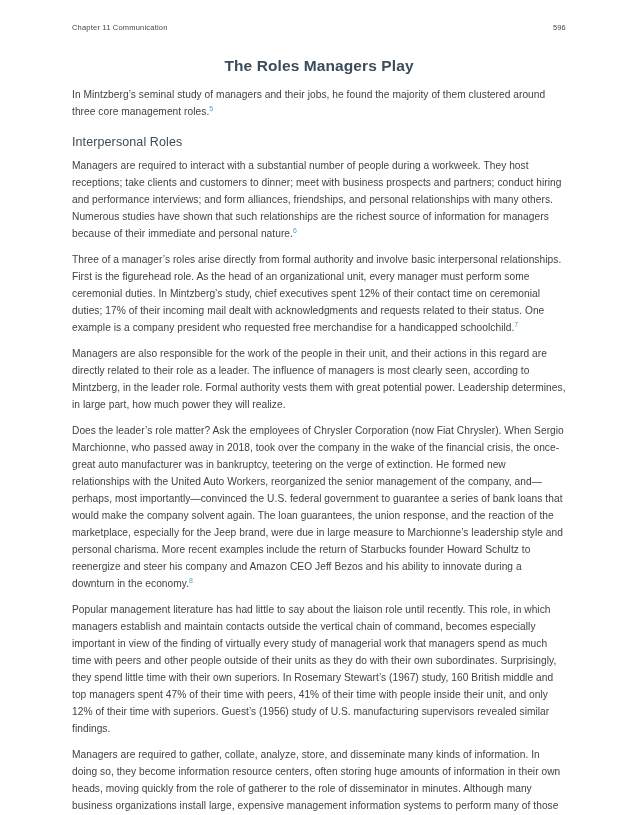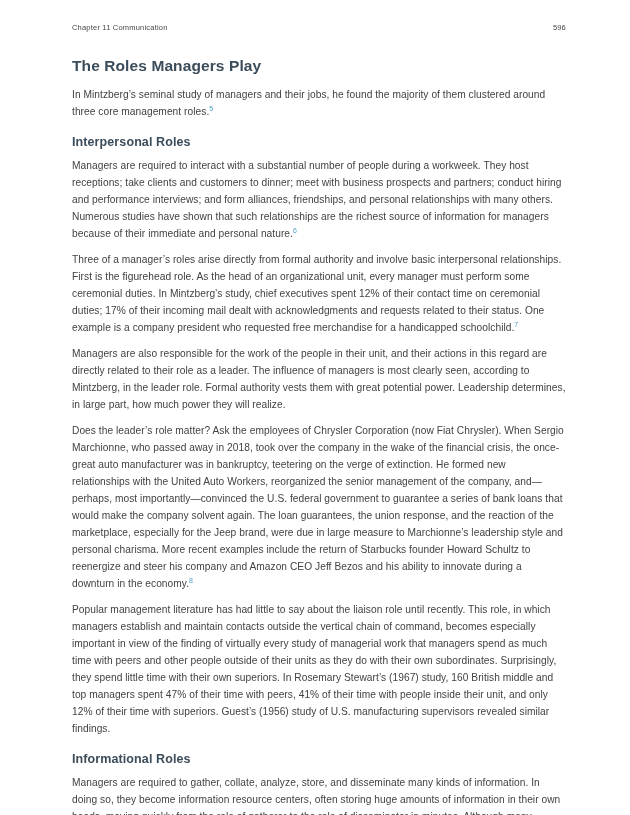--- a/index.html
+++ b/index.html
@@ -34,26 +34,27 @@
     width: 494px;
     color: #404243;
   }
   .content h1 {
     font-size: 15.5px;
     line-height: 20px;
     color: #3b4c5a;
     font-weight: 600;
     letter-spacing: 0.1px;
     margin: 12px 0 10px 0;
+    text-align: center;
   }
   .content h2 {
     font-size: 12.5px;
     line-height: 16px;
     color: #3b4c5a;
-    font-weight: 700;
+    font-weight: 400;
     letter-spacing: 0.1px;
     margin: 14px 0 7px 0;
   }
   .content p {
     font-size: 10.2px;
     line-height: 17px;
     letter-spacing: 0.05px;
     margin: 0 0 9px 0;
     text-align: left;
   }
@@ -80,16 +81,15 @@
 
   <article class="content" id="content">
       <h1>The Roles Managers Play</h1>
       <p><span>In Mintzberg’s seminal study of managers and their jobs, he found the majority of them clustered around three core management roles.</span><sup class="fn">5</sup></p>
       <h2>Interpersonal Roles</h2>
       <p><span>Managers are required to interact with a substantial number of people during a workweek. They host receptions; take clients and customers to dinner; meet with business prospects and partners; conduct hiring and performance interviews; and form alliances, friendships, and personal relationships with many others. Numerous studies have shown that such relationships are the richest source of information for managers because of their immediate and personal nature.</span><sup class="fn">6</sup></p>
       <p><span>Three of a manager’s roles arise directly from formal authority and involve basic interpersonal relationships. First is the </span><strong>figurehead role</strong><span>. As the head of an organizational unit, every manager must perform some ceremonial duties. In Mintzberg’s study, chief executives spent 12% of their contact time on ceremonial duties; 17% of their incoming mail dealt with acknowledgments and requests related to their status. One example is a company president who requested free merchandise for a handicapped schoolchild.</span><sup class="fn">7</sup></p>
       <p><span>Managers are also responsible for the work of the people in their unit, and their actions in this regard are directly related to their role as a leader. The influence of managers is most clearly seen, according to Mintzberg, in the leader role. Formal authority vests them with great potential power. Leadership determines, in large part, how much power they will realize.</span></p>
       <p><span>Does the leader’s role matter? Ask the employees of Chrysler Corporation (now Fiat Chrysler). When Sergio Marchionne, who passed away in 2018, took over the company in the wake of the financial crisis, the once-great auto manufacturer was in bankruptcy, teetering on the verge of extinction. He formed new relationships with the United Auto Workers, reorganized the senior management of the company, and—perhaps, most importantly—convinced the U.S. federal government to guarantee a series of bank loans that would make the company solvent again. The loan guarantees, the union response, and the reaction of the marketplace, especially for the Jeep brand, were due in large measure to Marchionne’s leadership style and personal charisma. More recent examples include the return of Starbucks founder Howard Schultz to reenergize and steer his company and Amazon CEO Jeff Bezos and his ability to innovate during a downturn in the economy.</span><sup class="fn">8</sup></p>
       <p><span>Popular management literature has had little to say about the liaison role until recently. This role, in which managers establish and maintain contacts outside the vertical chain of command, becomes especially important in view of the finding of virtually every study of managerial work that managers spend as much time with peers and other people outside of their units as they do with their own subordinates. Surprisingly, they spend little time with their own superiors. In Rosemary Stewart’s (1967) study, 160 British middle and top managers spent 47% of their time with peers, 41% of their time with people inside their unit, and only 12% of their time with superiors. Guest’s (1956) study of U.S. manufacturing supervisors revealed similar findings.</span></p>
-      <h2>Informational Roles</h2>
       <p><span>Managers are required to gather, collate, analyze, store, and disseminate many kinds of information. In doing so, they become information resource centers, often storing huge amounts of information in their own heads, moving quickly from the role of gatherer to the role of disseminator in minutes. Although many business organizations install large, expensive management information systems to perform many of those functions, nothing can match the speed and intuitive power of a well-trained manager’s brain for information processing. Not surprisingly, most managers prefer it that way.</span></p>
     </article>
 </div>
 
 </body></html>

